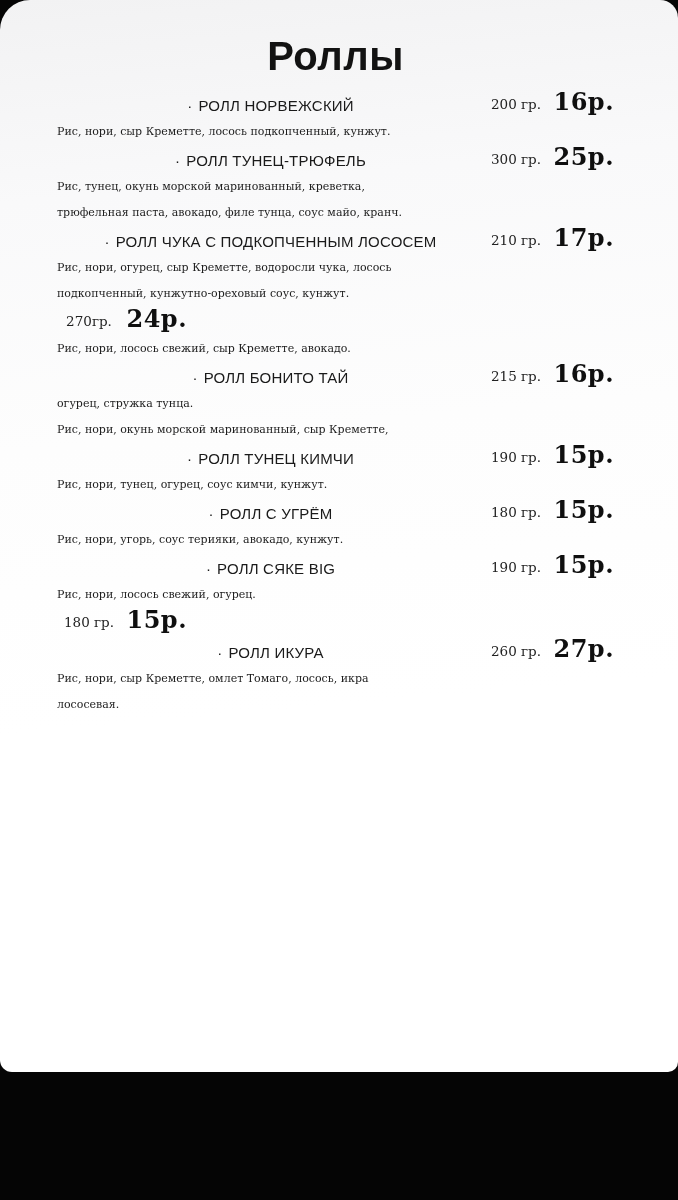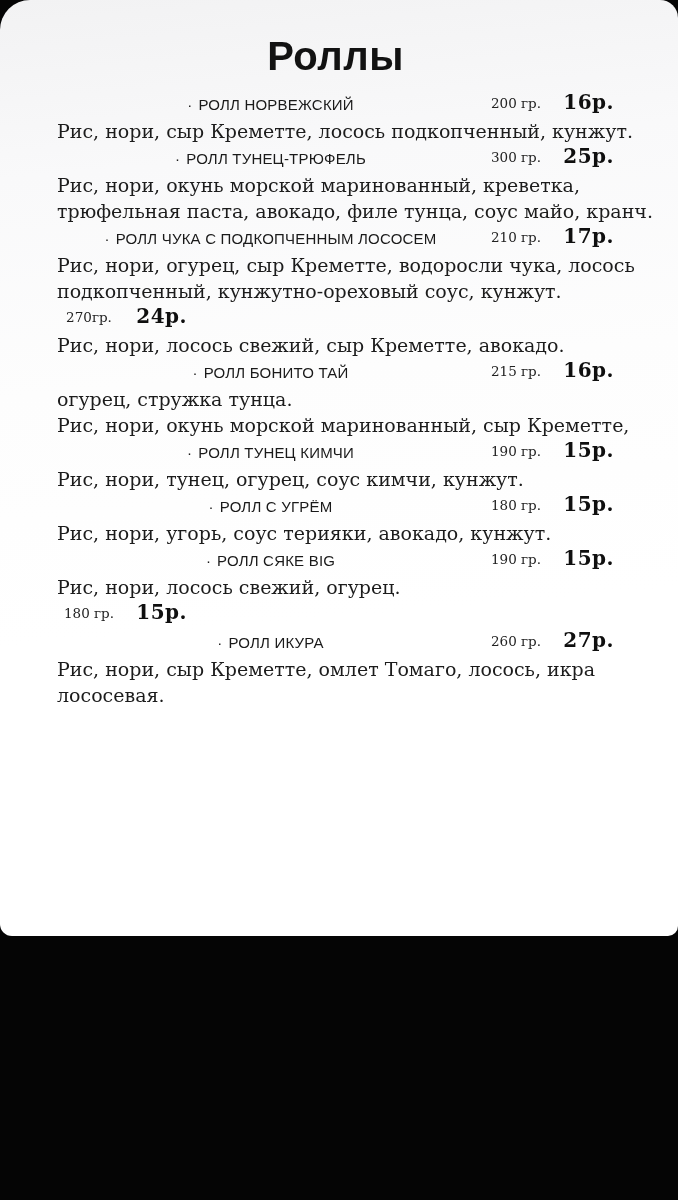--- a/index.html
+++ b/index.html
@@ -9,21 +9,21 @@
   body {
     width: 678px;
     height: 1200px;
     background: #050505;
     overflow: hidden;
     font-family: "Liberation Sans", sans-serif;
   }
   .page {
     position: relative;
     width: 678px;
-    height: 936px;
+    height: 1072px;
     box-sizing: border-box;
     border-radius: 30px 18px 10px 12px;
     background: linear-gradient(175deg, #f2f2f3 0%, #f9f9fa 18%, #fdfdfd 40%, #ffffff 65%);
     padding: 34px 64px 16px 57px;
   }
   .menu-title {
     margin: 0 0 12px 0;
     text-align: center;
     font-family: "Liberation Sans", sans-serif;
     font-weight: 700;
@@ -64,29 +64,29 @@
     color: #222222;
     position: relative;
     top: -2px;
   }
   .item-price {
     flex: 0 0 66px;
     width: 66px;
     text-align: right;
     font-family: "DejaVu Serif", serif;
     font-weight: 700;
-    font-size: 20px;
+    font-size: 24px;
     letter-spacing: 0.5px;
     color: #0f0f0f;
     position: relative;
     top: -1px;
   }
   .desc-line {
     font-family: "DejaVu Serif", serif;
-    font-size: 19px;
+    font-size: 11px;
     line-height: 26px;
     color: #1c1c1c;
     white-space: nowrap;
   }
 </style>
 </head>
 <body>
 
 <div class="page">
   <h1 class="menu-title">Роллы</h1>
@@ -99,21 +99,21 @@
     </div>
   <div class="desc-line">Рис, нори, сыр Креметте, лосось подкопченный, кунжут.</div>
       </div>
 
   <div class="item">
     <div class="item-row">
       <span class="item-name"><span class="bullet">·</span><span class="name-text">РОЛЛ ТУНЕЦ-ТРЮФЕЛЬ</span></span>
       <span class="item-weight">300 гр.</span>
       <span class="item-price">25р.</span>
     </div>
-  <div class="desc-line">Рис, нори, окунь морской маринованный, креветка,</div>
+  <div class="desc-line">Рис, тунец, окунь морской маринованный, креветка,</div>
         <div class="desc-line">трюфельная паста, авокадо, филе тунца, соус майо, кранч.</div>
       </div>
 
   <div class="item">
     <div class="item-row">
       <span class="item-name"><span class="bullet">·</span><span class="name-text">РОЛЛ ЧУКА С ПОДКОПЧЕННЫМ ЛОСОСЕМ</span></span>
       <span class="item-weight">210 гр.</span>
       <span class="item-price">17р.</span>
     </div>
   <div class="desc-line">Рис, нори, огурец, сыр Креметте, водоросли чука, лосось</div>

